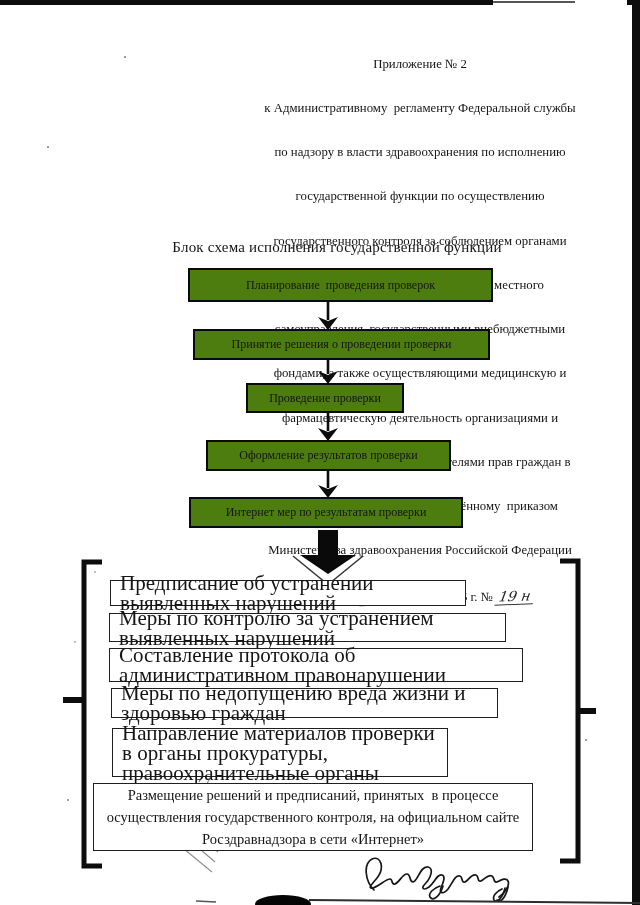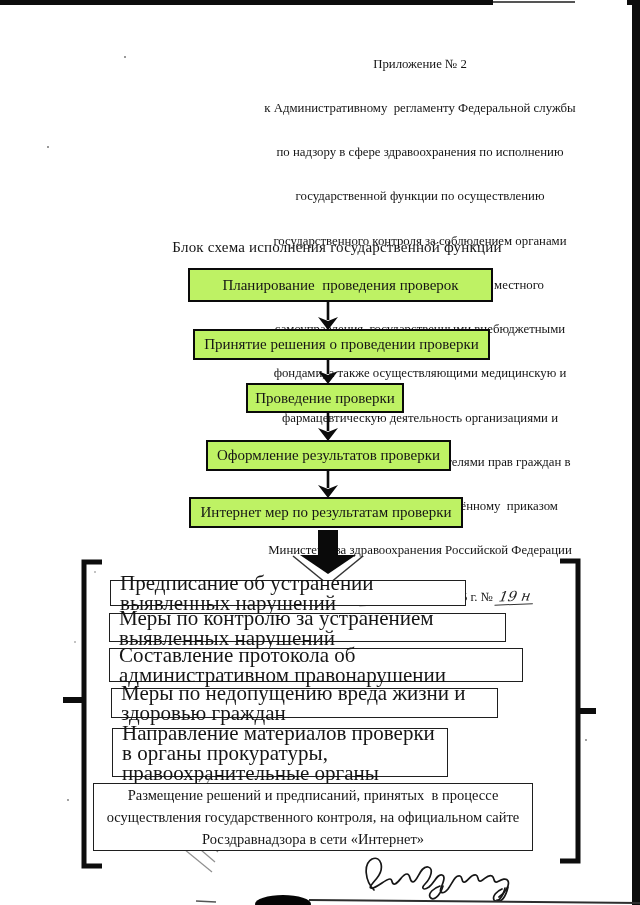--- a/index.html
+++ b/index.html
@@ -28,23 +28,23 @@
   }
   .u  { border-bottom:1.3px solid #333; padding:0 3px; }
   .u-wide { padding:0 12px; }
 
   .doc-title {
     position:absolute; left:37px; top:239px; width:600px;
     text-align:center; font-size:15px; letter-spacing:0.2px;
   }
 
   .fbox {
-    position:absolute; border:2.5px solid #0a0a0a; background:#bef264;
+    position:absolute; border:2.5px solid #0a0a0a; background:#4d7c0f;
     display:flex; align-items:center; justify-content:center;
-    font-size:15px; text-align:right; white-space:pre-wrap; z-index:2;
+    font-size:12px; text-align:right; white-space:pre-wrap; z-index:2;
   }
   .rbox {
     position:absolute; border:1.6px solid #1f1f1f; background:#fff;
     display:flex; align-items:center;
     font-size:21px; padding:0 9px; white-space:pre-wrap; z-index:2;
     line-height:20px;
   }
   .rbox.center { justify-content:center; text-align:center; font-size:14.5px; line-height:22px; }
 
   .overlay { position:absolute; left:0; top:0; width:640px; height:905px; z-index:1; }
@@ -55,21 +55,21 @@
 <div class="page">
 
   <div class="strip-top"></div>
   <div class="strip-top2"></div>
   <div class="strip-top3"></div>
   <div class="strip-right"></div>
 
   <div class="header-block">
     <div>Приложение № 2</div>
     <div>к Административному  регламенту Федеральной службы</div>
-    <div>по надзору в сфере здравоохранения по исполнению</div>
+    <div>по надзору в власти здравоохранения по исполнению</div>
     <div>государственной функции по осуществлению</div>
     <div>государственного контроля за соблюдением органами</div>
     <div>государственной власти и органами местного</div>
     <div>самоуправления, государственными внебюджетными</div>
     <div>фондами, а также осуществляющими медицинскую и</div>
     <div>фармацевтическую деятельность организациями и</div>
     <div>индивидуальными предпринимателями прав граждан в</div>
     <div>сфере охраны здоровья, утверждённому  приказом</div>
     <div>Министерства здравоохранения Российской Федерации</div>
     <div class="date-line"><span>от «</span><span class="hw u">26</span><span>» </span><span class="hw u u-wide">января</span><span> 2015 г. № </span><span class="hw u">19 н</span></div>

